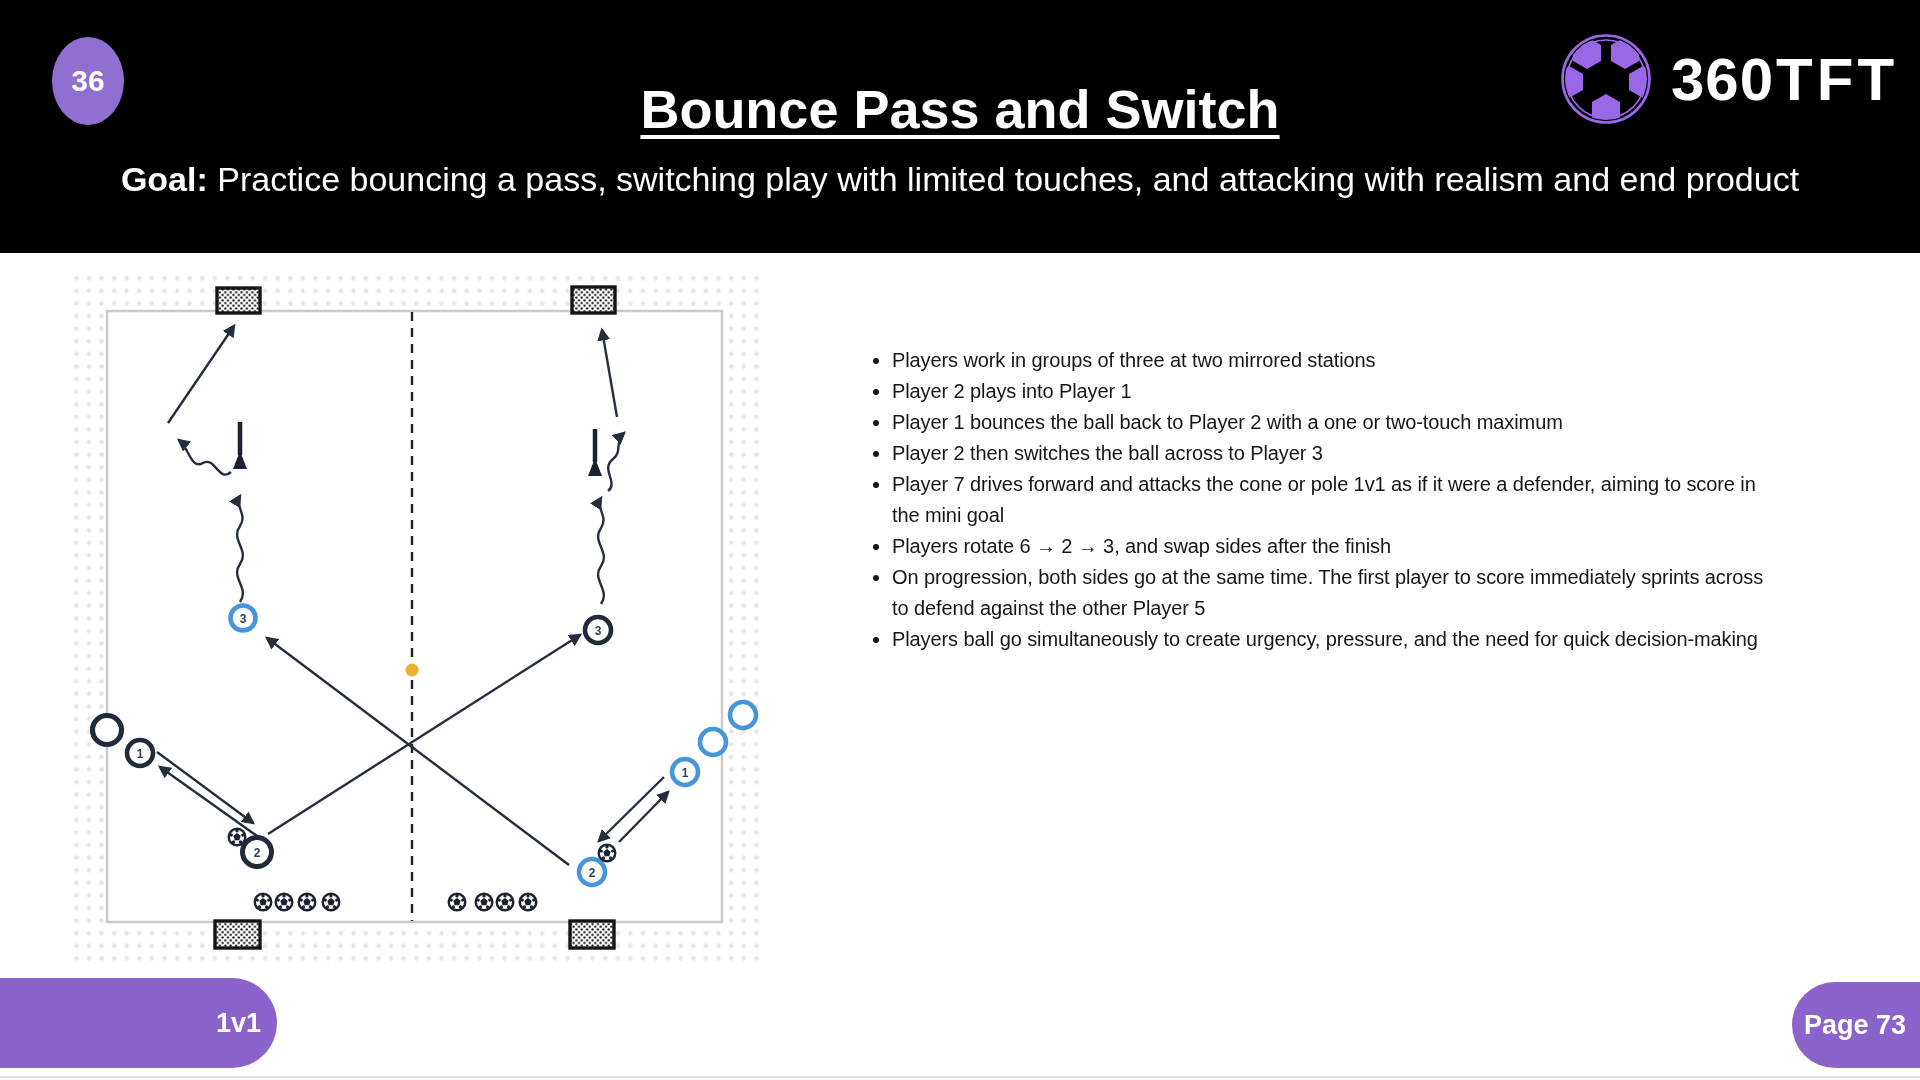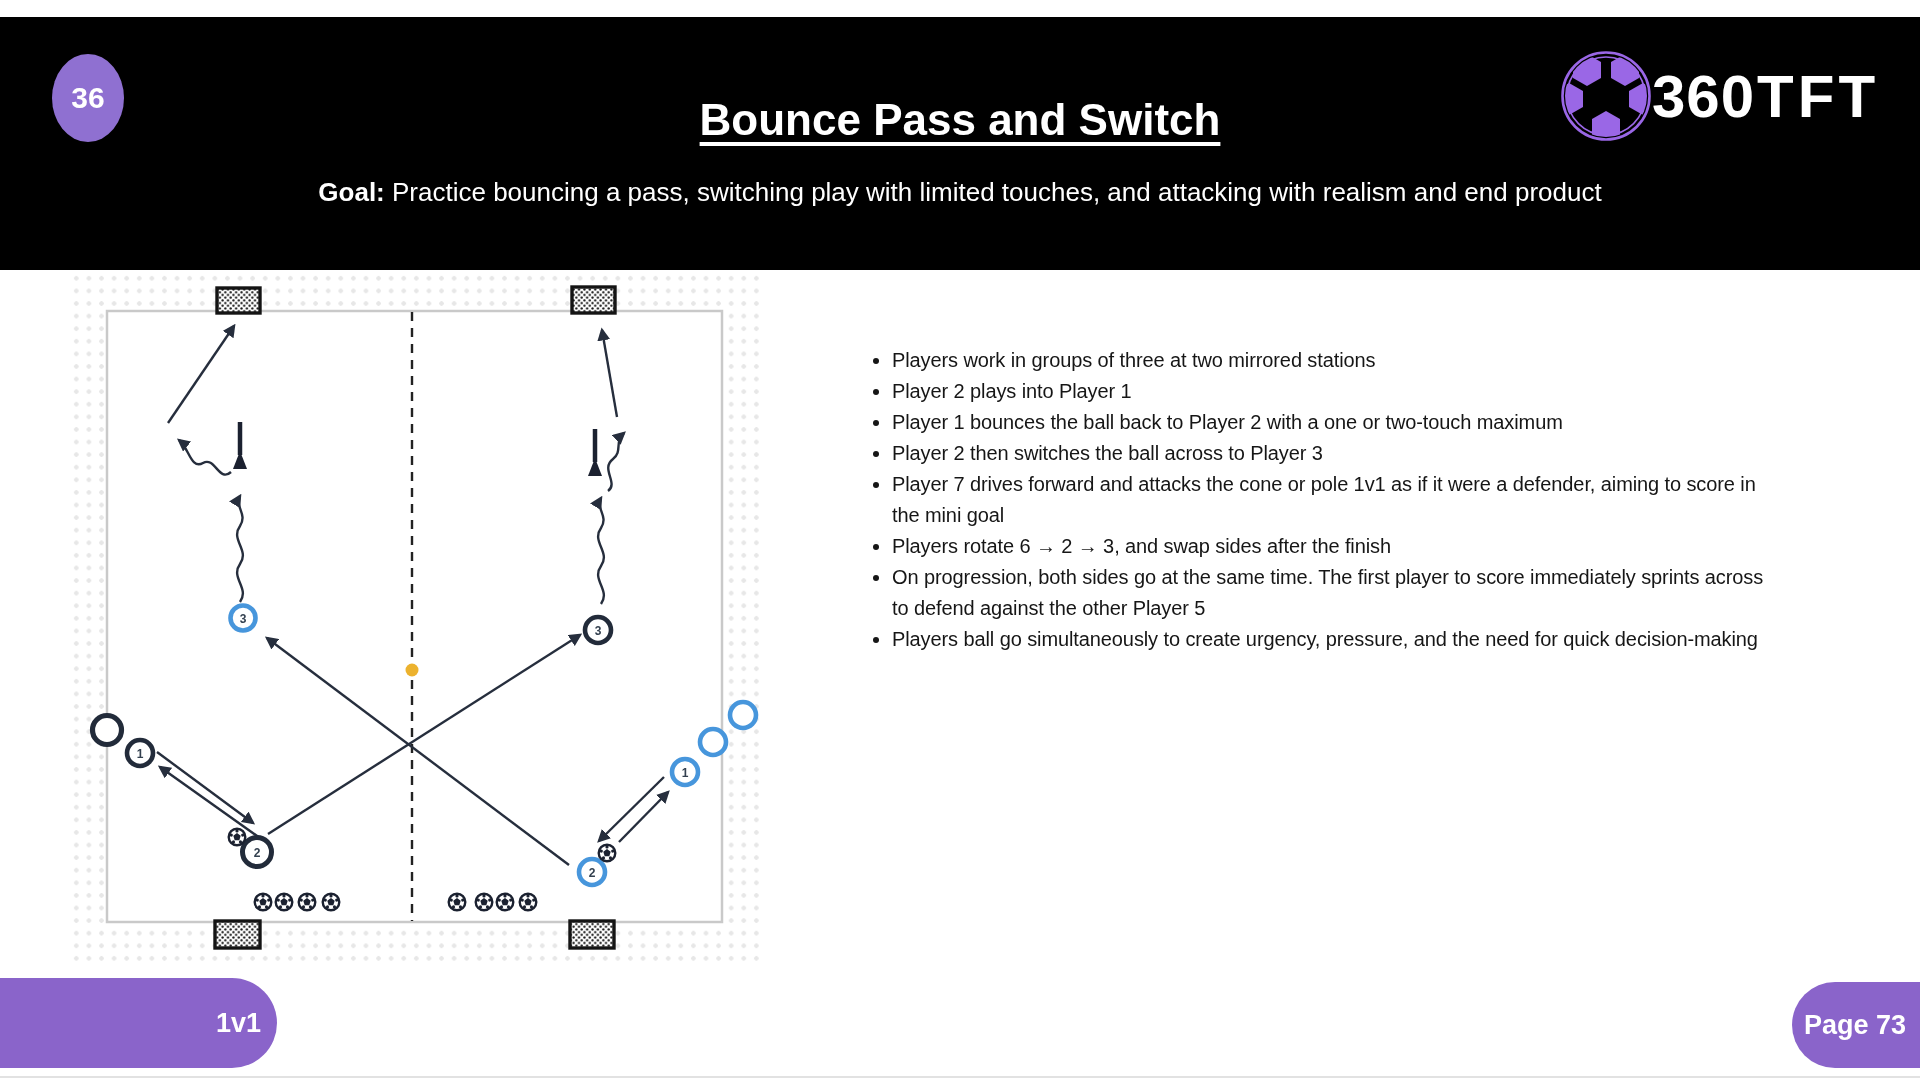--- a/index.html
+++ b/index.html
@@ -1,31 +1,31 @@
 <!DOCTYPE html>
 <html><head>
 <meta charset="utf-8">
 <style>
   html,body{margin:0;padding:0;background:#fff;}
   .screen{position:relative;width:1920px;height:1080px;background:#fff;overflow:hidden;
           font-family:"Liberation Sans",sans-serif;}
 
   
-  .header{position:absolute;left:0;top:17px;width:1920px;height:253px;background:#000;}
+  .header{position:absolute;left:0;top:0;width:1920px;height:253px;background:#000;}
   .badge{position:absolute;left:52px;top:37px;width:72px;height:88px;border-radius:50%;
          background:#8f70d1;color:#fff;font-size:30px;font-weight:bold;
          display:flex;align-items:center;justify-content:center;}
   .title{position:absolute;left:0;top:78px;width:1920px;text-align:center;color:#fff;
-         font-size:44px;font-weight:bold;text-decoration:underline;
+         font-size:54px;font-weight:bold;text-decoration:underline;
          text-decoration-thickness:3.5px;text-underline-offset:7px;}
   .goal{position:absolute;left:0;top:160px;width:1920px;text-align:center;color:#fff;
-        font-size:26px;}
+        font-size:34px;}
   .goal b{font-weight:bold;}
   .logo{position:absolute;left:1560px;top:33px;height:92px;display:flex;align-items:center;color:#fff;}
-  .logo .b360{font-size:60px;font-weight:bold;letter-spacing:1px;margin-left:0;}
+  .logo .b360{font-size:60px;font-weight:bold;letter-spacing:1px;margin-left:19px;}
   .logo .tft{font-size:60px;font-weight:bold;letter-spacing:4px;margin-left:2px;}
 
   
   .diagram{position:absolute;left:70px;top:272px;width:692px;height:692px;
            background-image:radial-gradient(circle,#e7e7e7 2px,rgba(255,255,255,0) 2.4px);
            background-size:12.6px 12.6px;}
   .diagram svg text{font-family:"Liberation Sans",sans-serif;font-size:12px;font-weight:bold;fill:#33404f;}
 
   
   .instructions{position:absolute;left:868px;top:345px;width:905px;}

